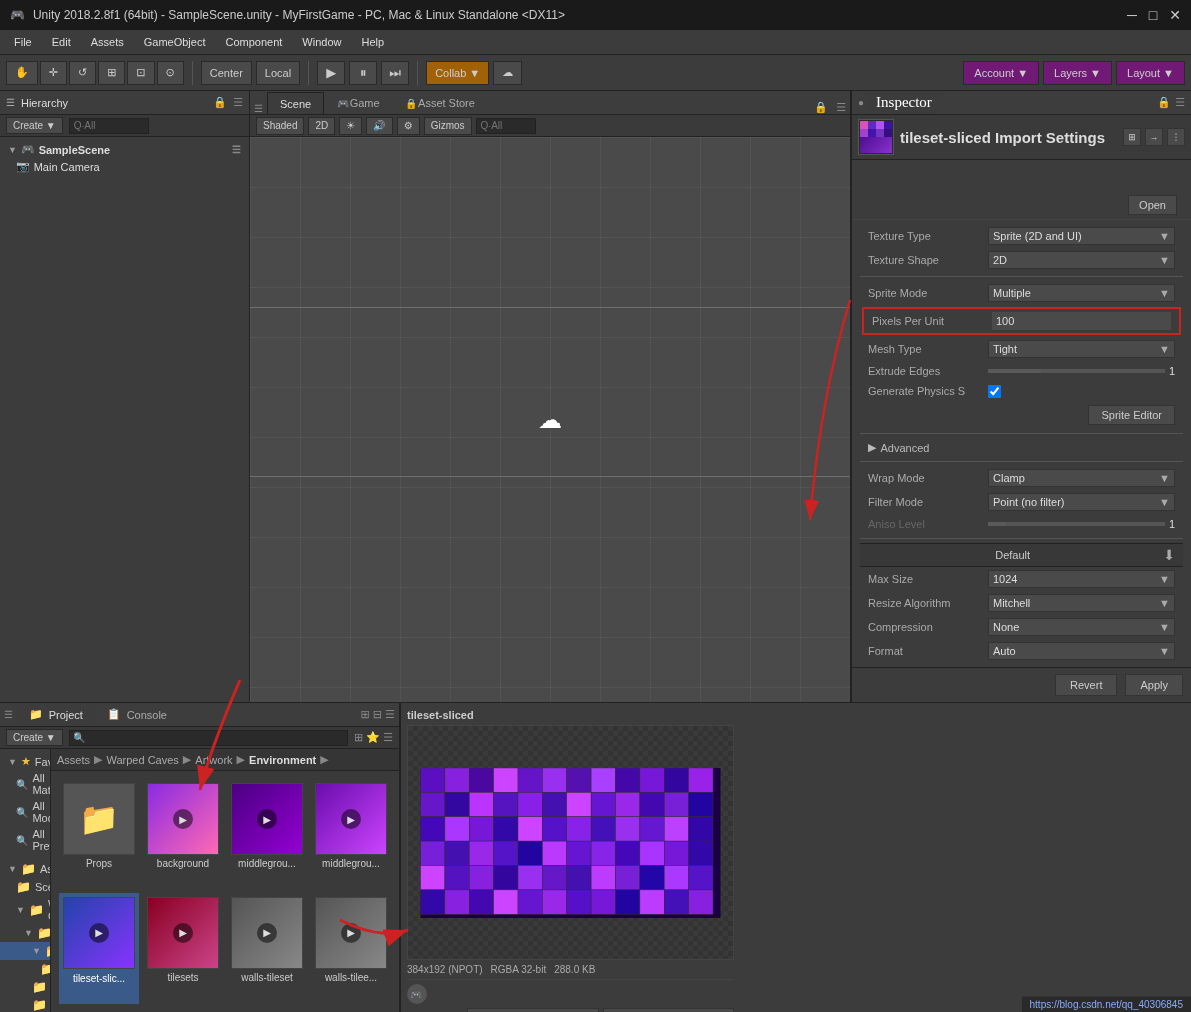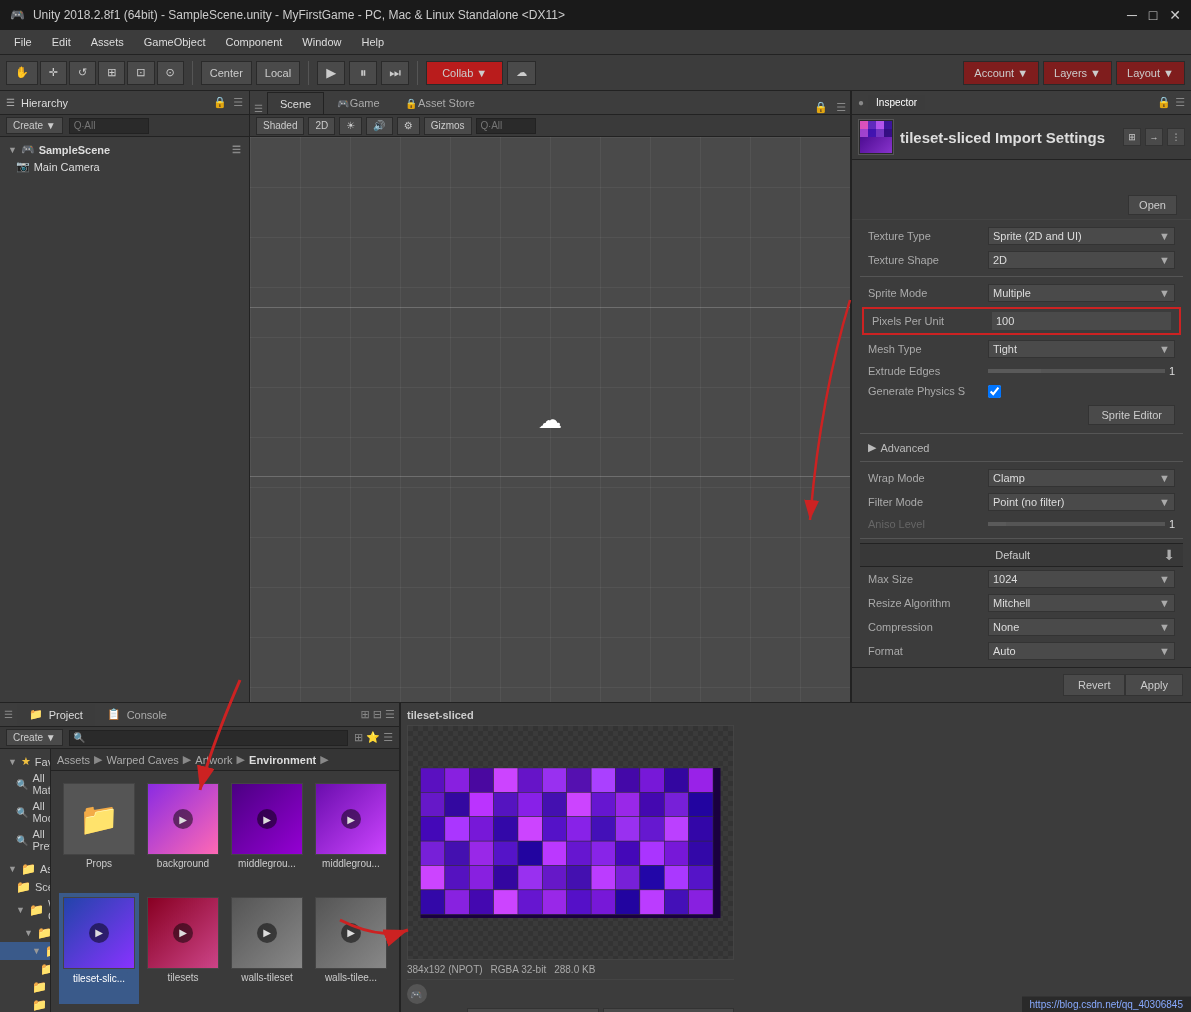--- a/index.html
+++ b/index.html
@@ -76,33 +76,33 @@
       color: #ccc;
       width: 28px;
       height: 24px;
       cursor: pointer;
       display: flex;
       align-items: center;
       justify-content: center;
       font-size: 13px;
     }
     .collab-btn {
-      background: #b91c1c;
+      background: #a16207;
       border: 1px solid #2a2a2a;
       color: #ccc;
-      padding: 3px 15px;
+      padding: 3px 8px;
       font-size: 11px;
       cursor: pointer;
       height: 24px;
       display: flex;
       align-items: center;
       gap: 3px;
     }
     .account-btn, .layers-btn, .layout-btn {
-      background: #7f1d1d;
+      background: #701a75;
       border: 1px solid #2a2a2a;
       color: #ccc;
       padding: 3px 10px;
       font-size: 11px;
       cursor: pointer;
       height: 24px;
       display: flex;
       align-items: center;
       gap: 4px;
     }
@@ -277,23 +277,24 @@
       background: #3d3d3d;
       height: 24px;
       display: flex;
       align-items: center;
       padding: 0 6px;
       border-bottom: 1px solid #222;
       gap: 4px;
     }
     .inspector-tab {
       padding: 2px 8px;
-      font-size: 10px;
-      color: #ccc;
-      cursor: pointer;
+      font-size: 15px;
+      color: #ccc;
+      cursor: pointer;
+      font-family: Liberation Serif, serif;
     }
     .inspector-tab.active {
       background: #3c3c3c;
       color: #fff;
     }
     .inspector-title-bar {
       background: #3a3a3a;
       padding: 4px 6px;
       display: flex;
       align-items: center;
@@ -389,21 +390,21 @@
       color: #ccc;
       padding: 3px 12px;
       font-size: 11px;
       cursor: pointer;
       margin: 4px auto;
       display: block;
     }
     .inspector-footer {
       padding: 6px 8px;
       display: flex;
-      gap: 0;
+      gap: 8px;
       justify-content: flex-end;
       border-top: 1px solid #222;
     }
     .footer-btn {
       background: #4a4a4a;
       border: 1px solid #333;
       color: #ccc;
       padding: 4px 14px;
       font-size: 11px;
       cursor: pointer;

